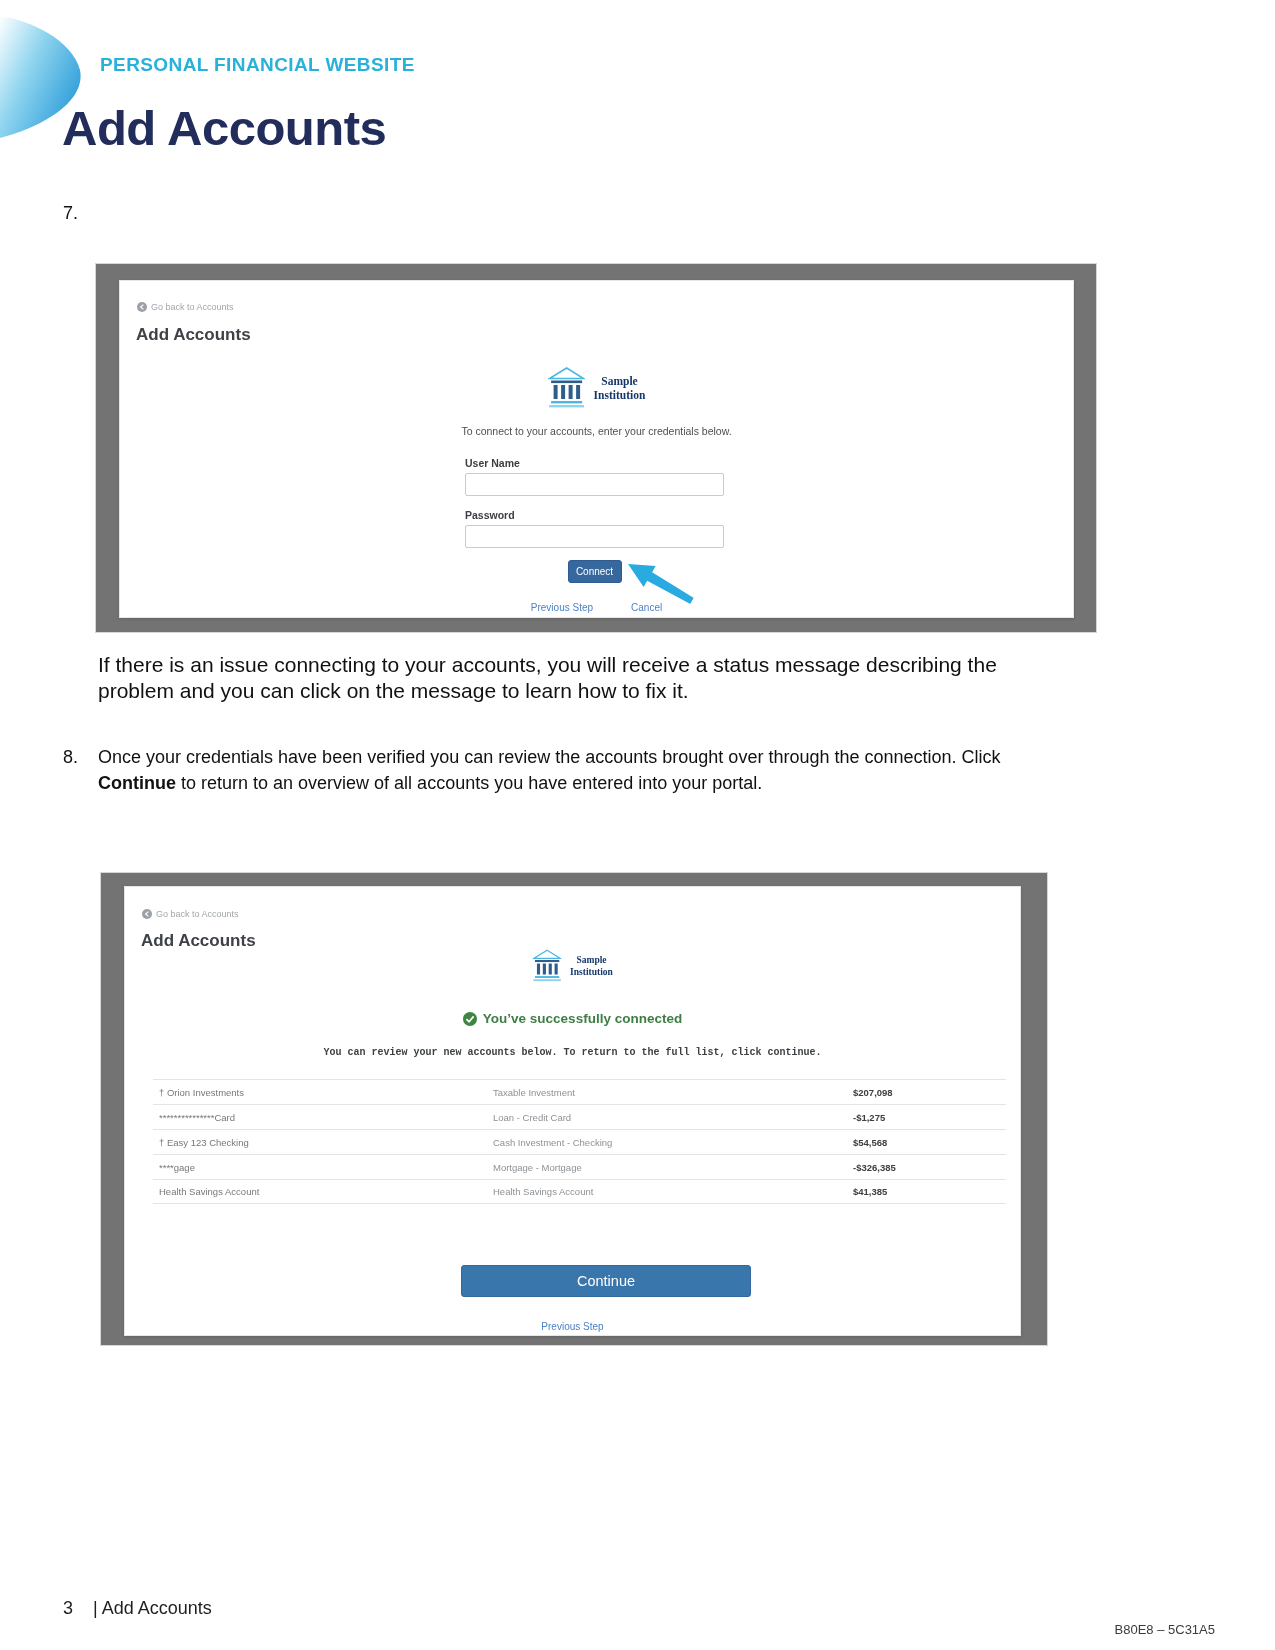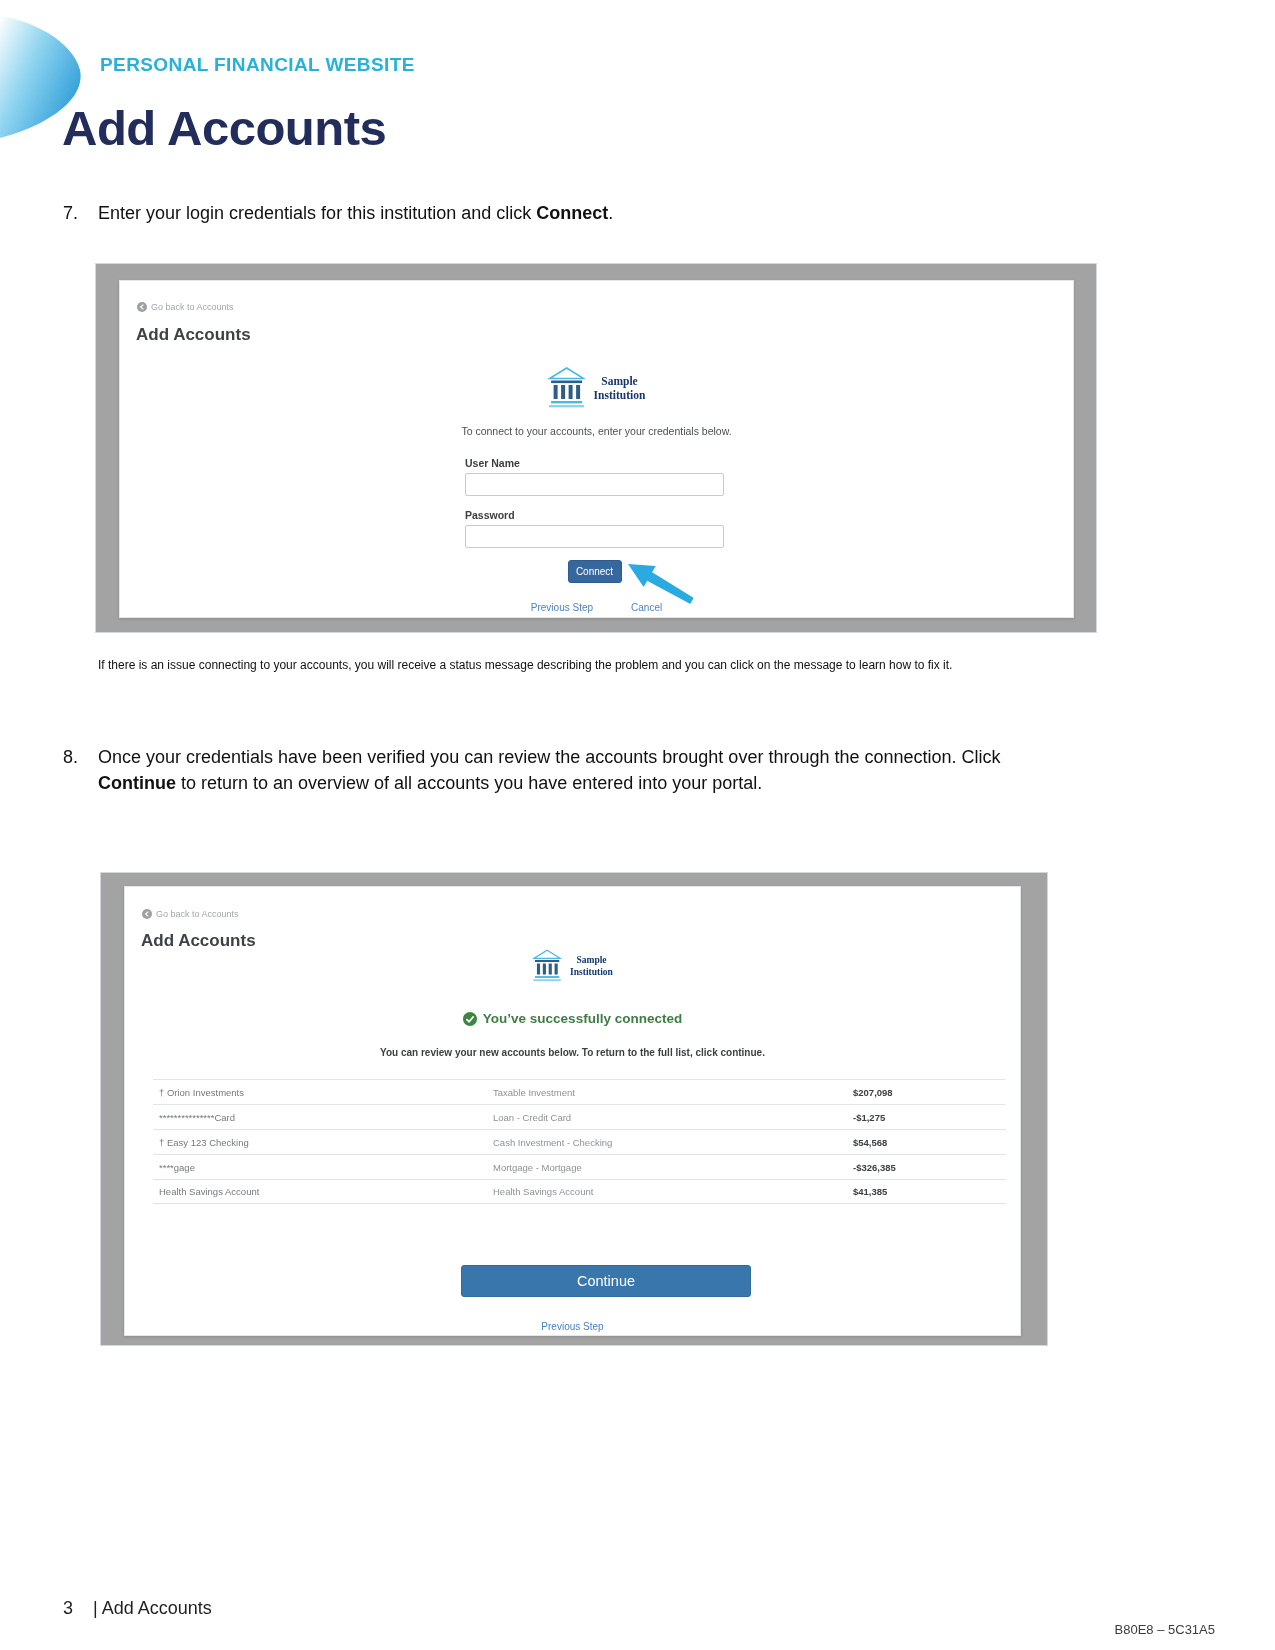--- a/index.html
+++ b/index.html
@@ -19,25 +19,25 @@
     font-size:49px; font-weight:800; letter-spacing:-0.5px; color:#222d5b;
   }
   
   .step { position:absolute; display:flex; font-size:18px; line-height:26px; color:#111; }
   .step .num { width:35px; flex:none; }
   .step-7 { left:63px; top:200px; width:760px; }
   .step-8 { left:63px; top:744px; width:1020px; }
   .step-8 .txt { width:940px; }
   .note {
     position:absolute; left:98px; top:652px; width:945px;
-    font-size:12px; line-height:26px; color:#111;
+    font-size:21px; line-height:26px; color:#111;
   }
   
   .frame {
-    position:absolute; background:#a3a3a3; border:1px solid #d2d7db;
+    position:absolute; background:#737373; border:1px solid #d2d7db;
   }
   .frame-1 { left:95px; top:263px; width:1002px; height:370px; }
   .frame-2 { left:100px; top:872px; width:948px; height:474px; }
   .app-card {
     position:absolute; background:#fff; border:1px solid #e4e7e9;
     box-shadow:0 1px 3px rgba(0,0,0,.15);
   }
   .card-1 { left:23px; top:16px; width:955px; height:338px; }
   .card-2 { left:23px; top:13px; width:897px; height:450px; }
   
@@ -86,21 +86,21 @@
   }
   .app-link { font-size:10px; color:#4b82c4; text-decoration:none; cursor:pointer; }
   
   .success-row {
     position:absolute; top:124px; left:0; width:100%;
     display:flex; justify-content:center; align-items:flex-end; gap:6px;
   }
   .success-msg { font-size:13.5px; font-weight:700; color:#3e7d44; }
   .review-msg {
     position:absolute; top:160px; left:0; width:100%; text-align:center;
-    font-size:10px; font-weight:700; color:#3d4144;
+    font-size:10px; font-weight:700; color:#3d4144;font-family:Liberation Mono, monospace;
   }
   .acct-table { position:absolute; left:28px; top:192px; width:853px; }
   .acct-row {
     display:grid; grid-template-columns:340px 360px 1fr; align-items:center;
     height:25px; border-top:1px solid #e2e4e6; font-size:9.5px;
   }
   .acct-row:last-child { border-bottom:1px solid #e2e4e6; }
   .acct-name { color:#75797d; padding-left:6px; }
   .acct-type { color:#8d9296; }
   .acct-value { font-weight:700; color:#3c4043; }
@@ -134,21 +134,20 @@
       </linearGradient>
     </defs>
     <path d="M0,16 C30,20 72,40 80,70 C86,100 46,126 0,138 Z" fill="url(#swg)"></path>
   </svg>
 
   <div class="brand">PERSONAL FINANCIAL WEBSITE</div>
   <h1 class="doc-title">Add Accounts</h1>
 
   <div class="step step-7">
     <span class="num">7.</span>
-    <span class="txt"><span>Enter your login credentials for this institution and click </span><b>Connect</b><span>.</span></span>
   </div>
 
   <div class="frame frame-1">
     <div class="app-card card-1">
       <a class="goback">
         <svg width="10" height="10" viewBox="0 0 10 10">
             <circle cx="5" cy="5" r="5" fill="#9aa0a6"></circle>
             <path d="M6.4,2.6 L3.6,5 L6.4,7.4" stroke="#fff" stroke-width="1.2" fill="none"></path>
           </svg>
         <span>Go back to Accounts</span>

